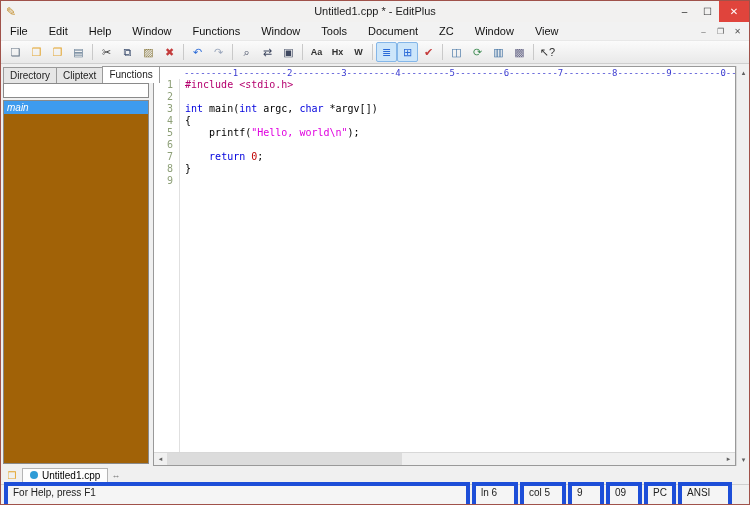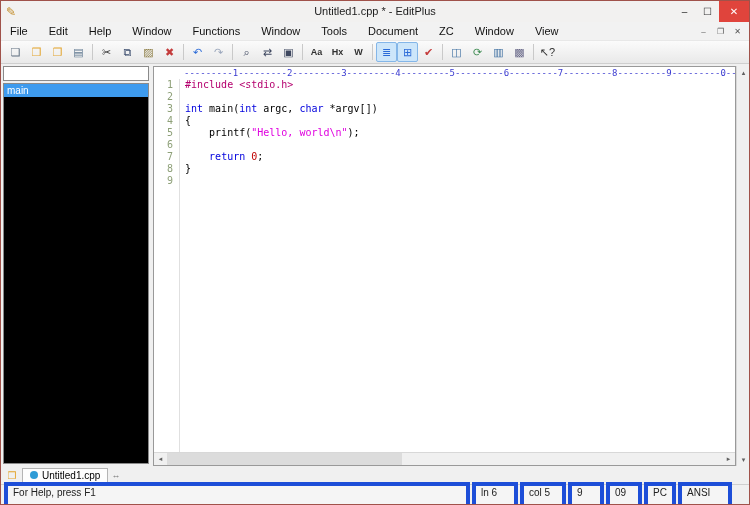--- a/index.html
+++ b/index.html
@@ -41,21 +41,21 @@
   .main { flex: 1; display: flex; min-height: 0; background: #f0f0f0; padding: 2px 0 0 2px; }
   
   .sidebar { width: 146px; display: flex; flex-direction: column; min-height: 0; }
   .side-tabs { display: flex; height: 17px; font-size: 10px; align-items: flex-end; }
   .side-tab { padding: 2px 6px 2px 6px; background: #e6e6e6; border: 1px solid #9a9a9a;
     border-bottom: none; color: #222; margin-right: -1px; }
   .side-tab.active { background: #ffffff; position: relative; padding-bottom: 3px; z-index: 2; }
   .side-panel { flex: 1; display: flex; flex-direction: column; min-height: 0; padding-bottom: 2px; }
   .combo { height: 15px; border: 1px solid #8a8a8a; background: #fff; margin: 0 0 2px 0;
     font-size: 10px; padding: 0 2px; width: 100%; }
-  .func-list { flex: 1; border: 1px solid #8a8a8a; background: #000000; overflow: hidden; }
+  .func-list { flex: 1; border: 1px solid #8a8a8a; background: #a16207; overflow: hidden; font-style: italic; }
   .func-item { height: 13px; line-height: 13px; font-size: 10px; padding-left: 3px; color: #000; }
   .func-item.selected { background: var(--sel, #3e9bee); color: #fff; }
   .splitter { width: 4px; }
   
   .editor-frame { flex: 1; display: flex; flex-direction: column; min-width: 0; min-height: 0;
     border: 1px solid #999; background: #fff; }
   .ruler { height: 12px; line-height: 12px; font-family: "DejaVu Sans Mono", monospace;
     font-size: 9px; color: var(--ruler, #3a3ad0); white-space: pre; overflow: hidden;
     padding-left: 30px; background: #fff; }
   .code-row { flex: 1; display: flex; overflow: hidden; }
@@ -211,20 +211,25 @@
         <span class="tb-glyph" style="color: rgb(106, 106, 138);">▩</span>
       </span>
       <span class="tb-sep"></span>
       <span class="tb-btn">
         <span class="tb-glyph" style="color: rgb(48, 48, 48);">↖?</span>
       </span>
     </div>
 
   <div class="main">
     <div class="sidebar">
+      <div class="side-tabs">
+          <span class="side-tab">Directory</span>
+          <span class="side-tab">Cliptext</span>
+          <span class="side-tab active">Functions</span>
+        </div>
       <div class="side-panel">
         <input class="combo" value="" style="">
         <div class="func-list">
             <div class="func-item selected">main</div>
           </div>
       </div>
     </div>
 
     <div class="splitter"></div>
 

